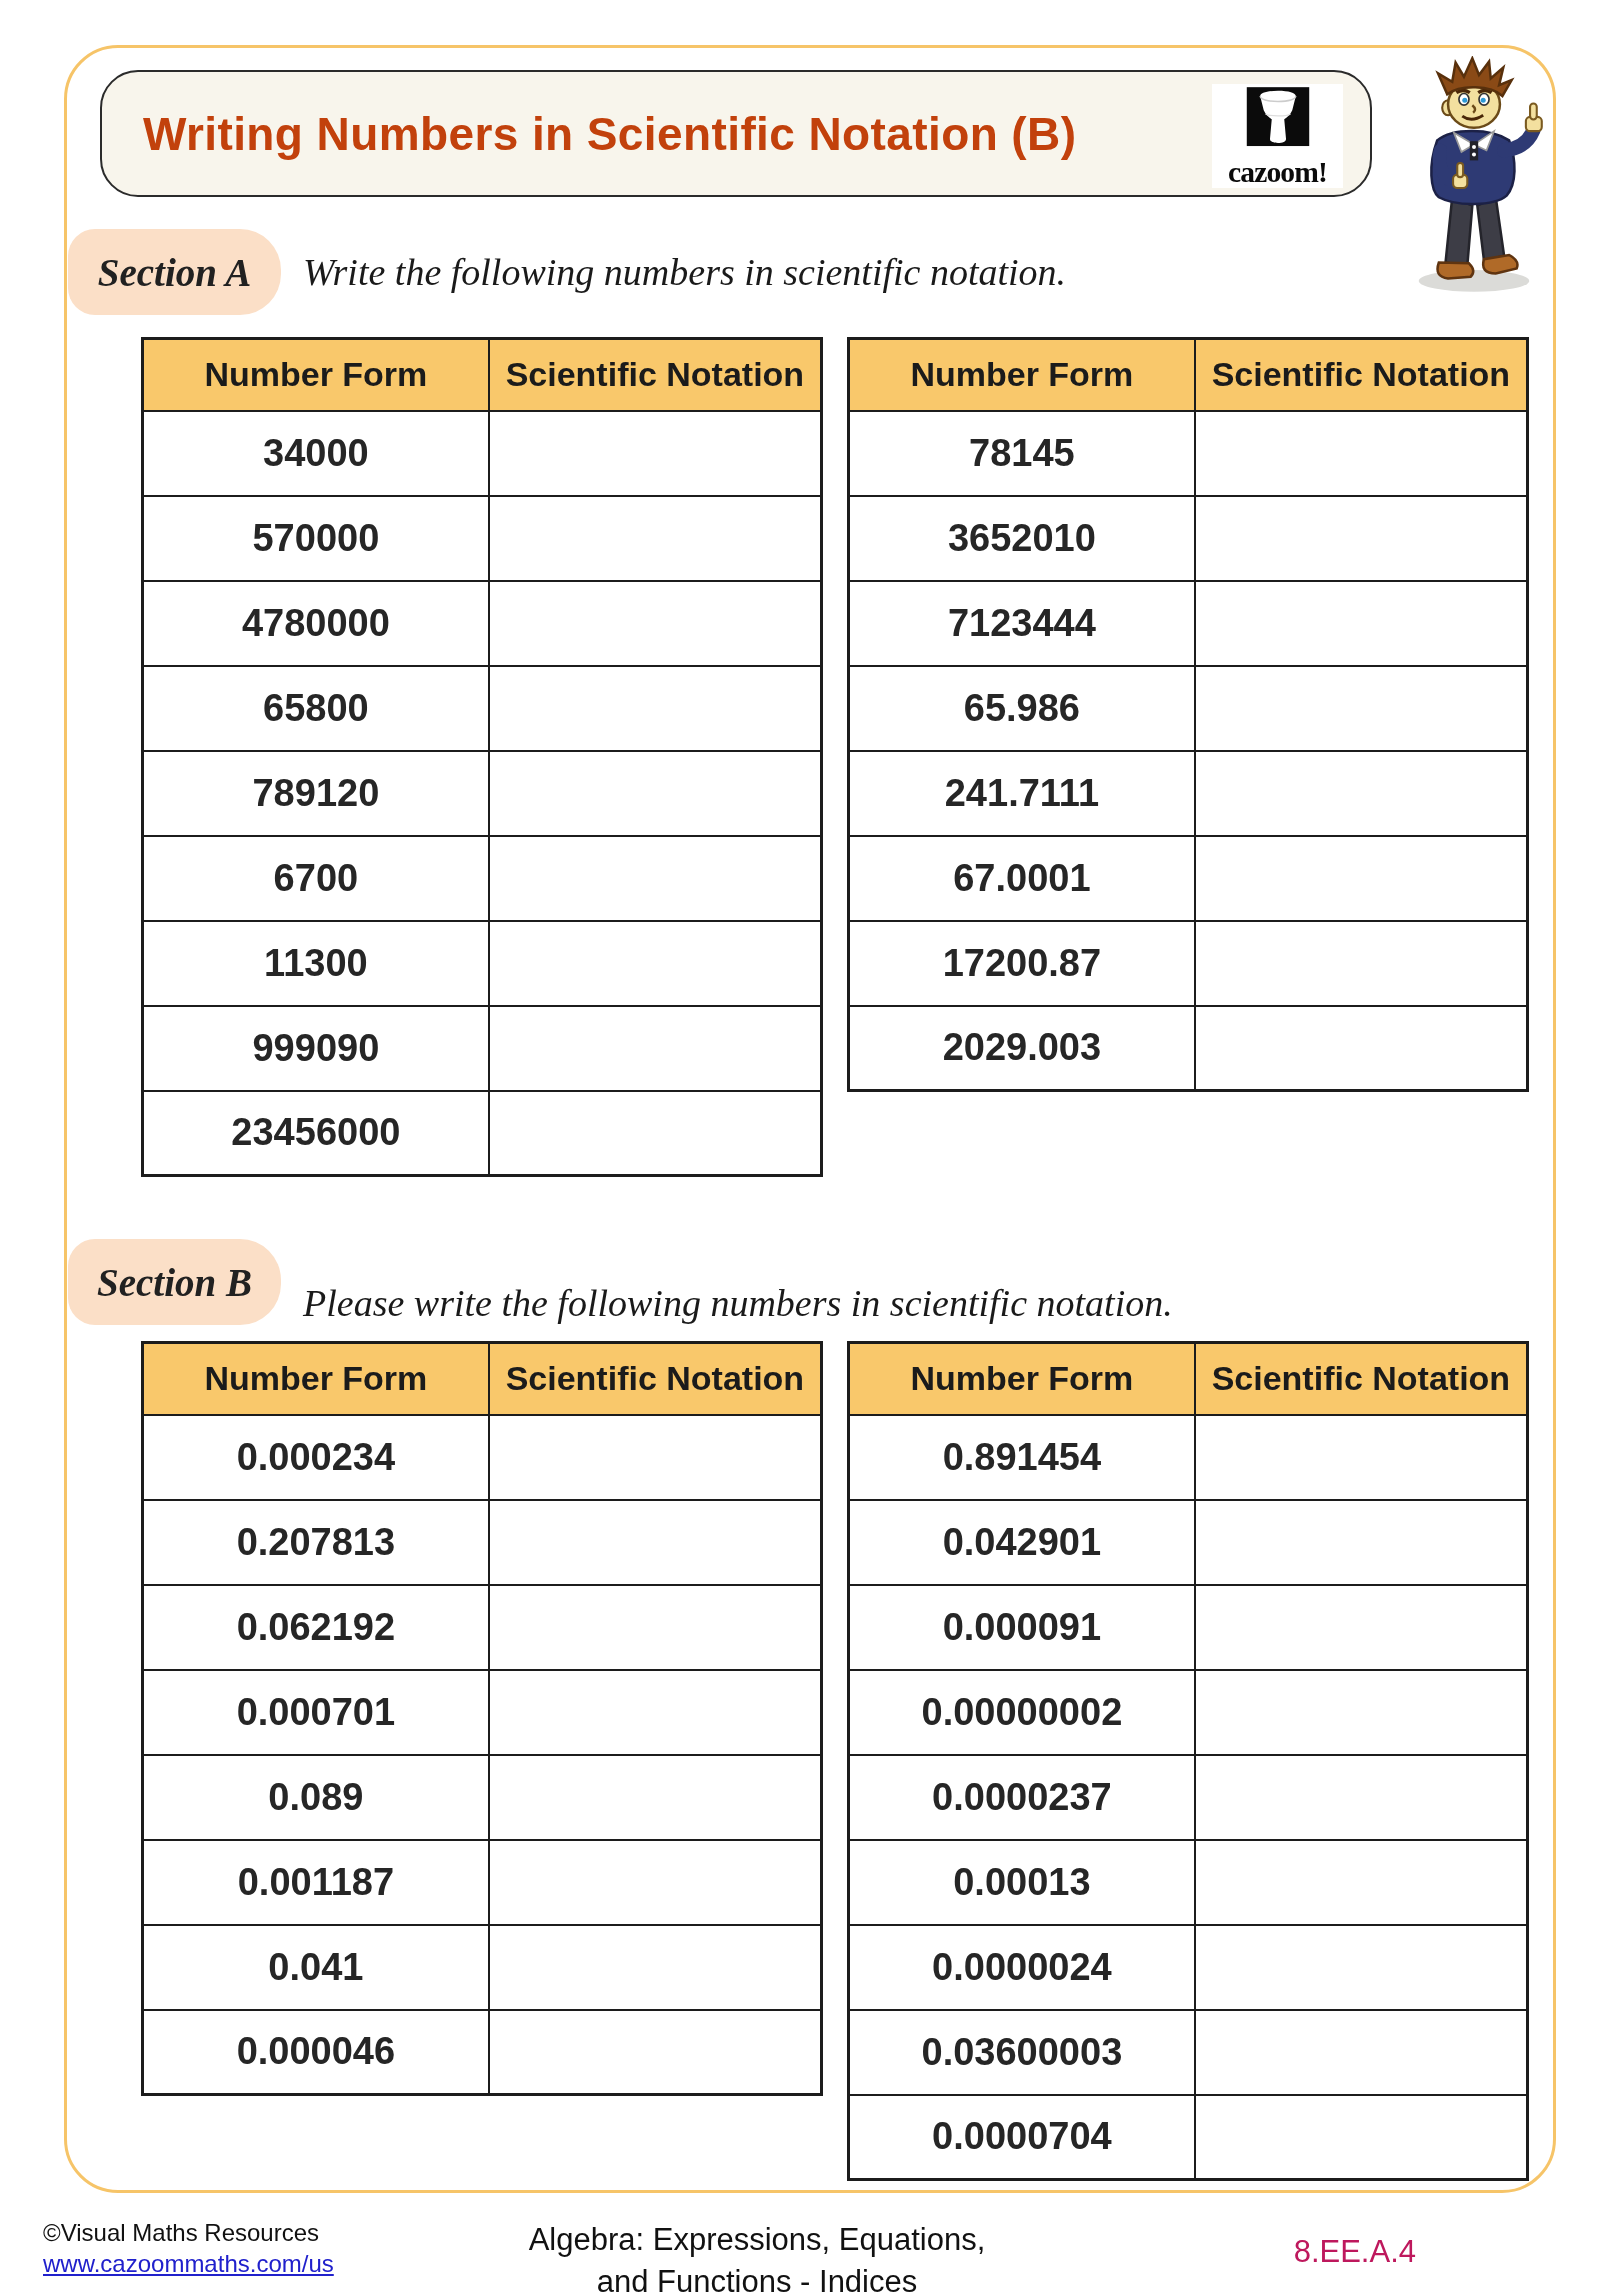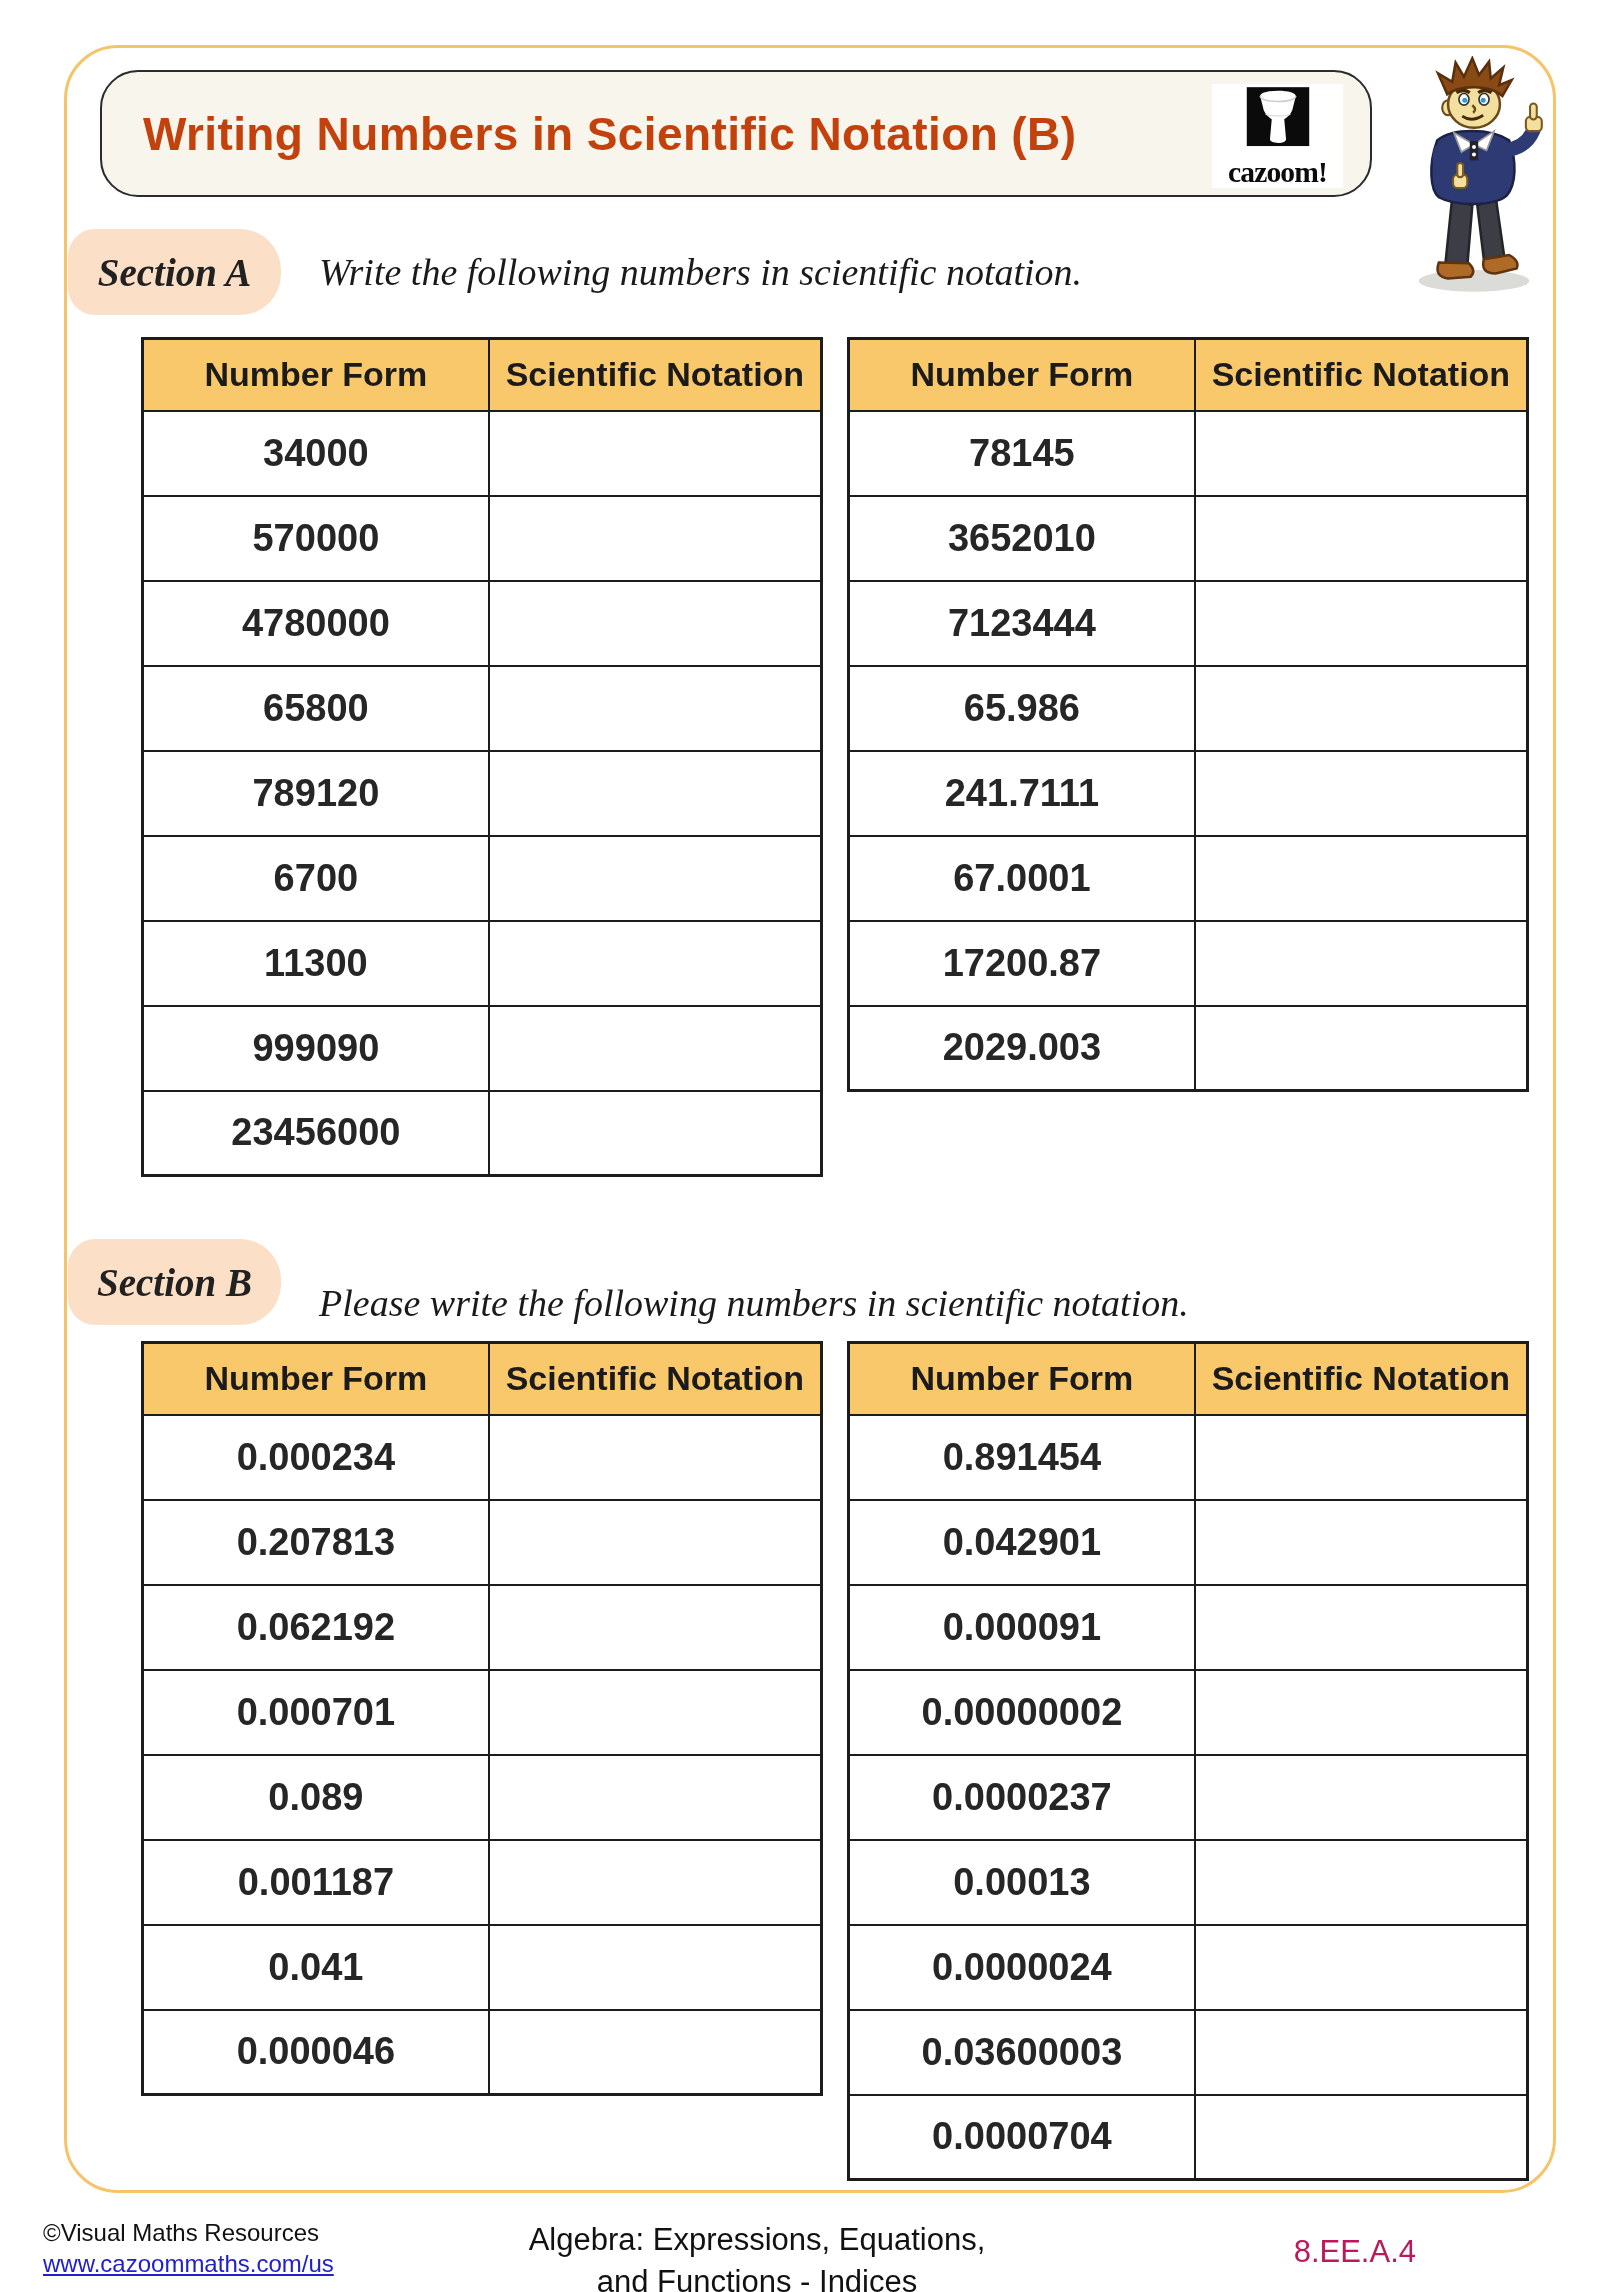--- a/index.html
+++ b/index.html
@@ -41,21 +41,21 @@
   .section-header.a{top:229px;}
   .section-header.b{top:1239px;align-items:flex-end;}
   .section-label{
     width:213px;height:86px;background:var(--peach);
     border-radius:27px 41px 41px 27px;
     display:flex;align-items:center;justify-content:center;
     font-family:"Liberation Serif",serif;font-style:italic;font-weight:bold;
     font-size:39px;color:#212121;
   }
   .section-instruction{
-    margin-left:38px;font-family:"Liberation Serif",serif;font-style:italic;
+    margin-left:22px;font-family:"Liberation Serif",serif;font-style:italic;
     font-size:38px;color:#1A1A1A;
   }
   .tables-row{position:absolute;left:94px;width:1435px;display:flex;gap:24px;padding-left:47px;}
   .tables-row.a{top:337px;}
   .tables-row.b{top:1341px;}
   .table-slot{flex:1;}
   table.wtable{width:100%;border-collapse:collapse;table-layout:fixed;border:3.6px solid var(--line);}
   table.wtable th{
     height:72px;background:var(--amber);border:2.7px solid var(--line);
     font-size:34px;font-weight:bold;color:#1B1B1B;text-align:center;vertical-align:middle;

